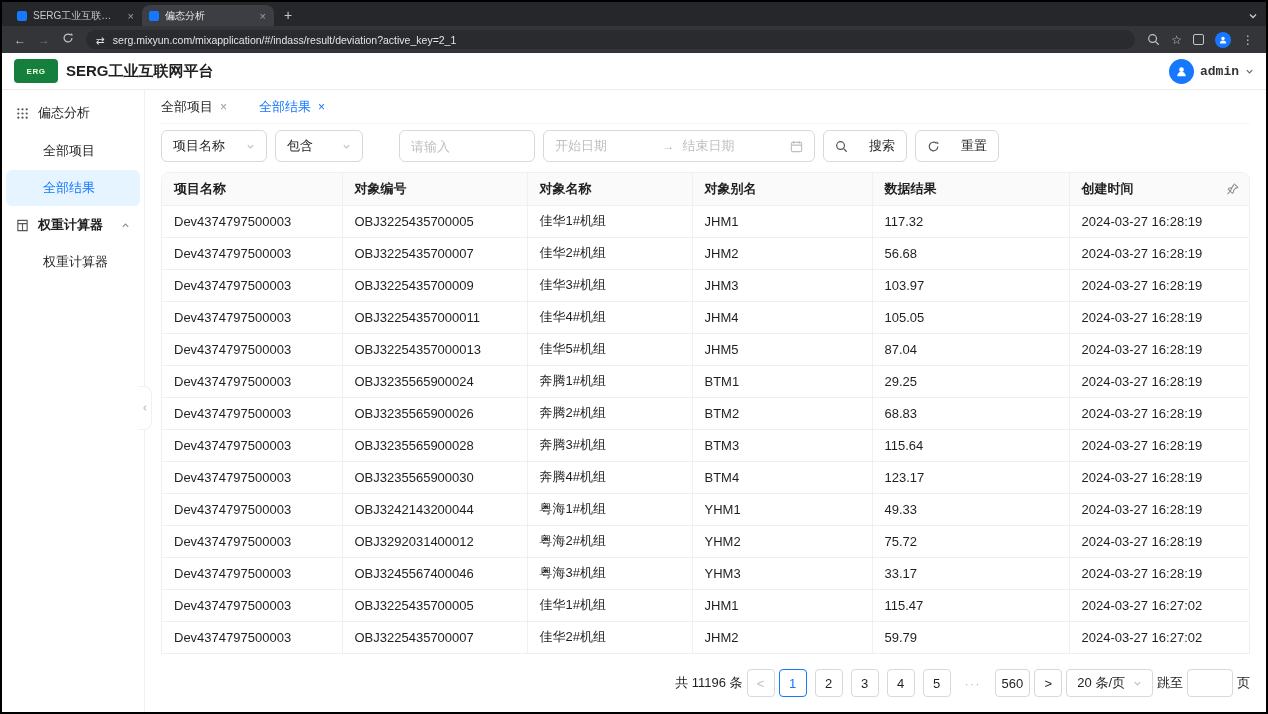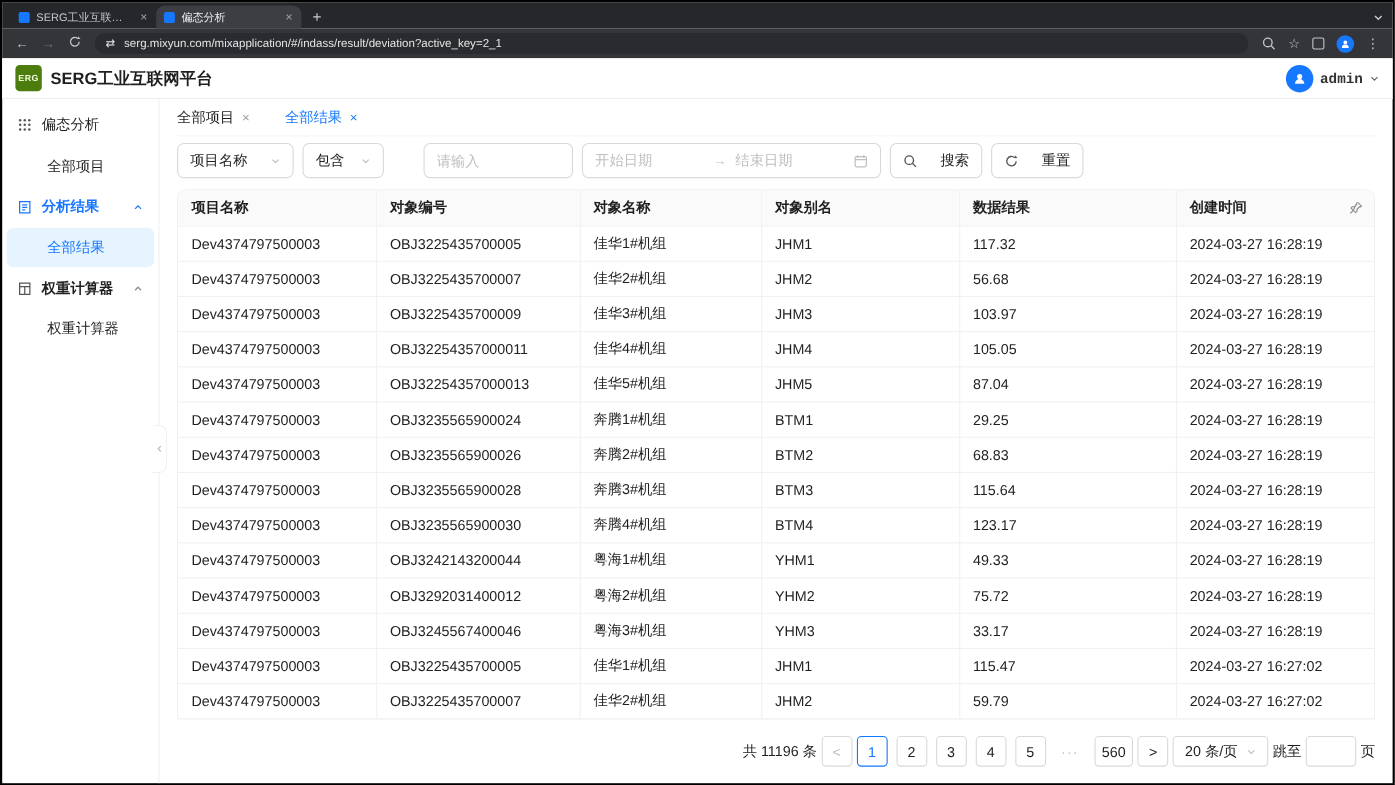--- a/index.html
+++ b/index.html
@@ -26,21 +26,21 @@
   .nav-g { font-size:12px; }
   .nav-g.dim { color:#707275; }
   .addr { flex:1; display:flex; align-items:center; gap:8px; height:19px; background:#2a2b2f; border-radius:10px; padding:0 10px; color:#e3e4e6; font-size:10.5px; min-width:0; }
   .addr .u { overflow:hidden; white-space:nowrap; text-overflow:ellipsis; }
   .url-right { display:flex; align-items:center; gap:11px; }
   .sq-ico { width:11px; height:11px; border:1.3px solid #c3c5c8; border-radius:2px; }
   .mini-avatar { width:16px; height:16px; border-radius:50%; background:#1677ff; display:flex; align-items:center; justify-content:center; }
 
   
   .app-header { height:37px; background:#fff; border-bottom:1px solid #ececec; display:flex; align-items:center; padding:0 12px; gap:8px; flex:0 0 auto; }
-  .logo { width:24px; height:24px; border-radius:4px; background:#4d7c0f; color:#f2ffdd; font-size:8px; font-weight:bold; display:flex; align-items:center; justify-content:center; letter-spacing:.5px; }
+  .logo { width:44px; height:24px; border-radius:4px; background:#15803d; color:#f2ffdd; font-size:8px; font-weight:bold; display:flex; align-items:center; justify-content:center; letter-spacing:.5px; }
   .app-title { font-size:15px; font-weight:bold; color:#1f1f1f; }
   .header-right { margin-left:auto; display:flex; align-items:center; gap:6px;font-family:Liberation Mono, monospace; }
   .avatar { width:25px; height:25px; border-radius:50%; background:#1677ff; display:flex; align-items:center; justify-content:center; }
   .admin-name { font-size:13px; font-weight:600; color:#333; }
   .caret-ico { color:#666; display:flex; }
 
   
   .app-body { flex:1; display:flex; position:relative; min-height:0; }
   .sidebar { width:143px; flex:0 0 143px; border-right:1px solid #f0f0f0; padding-top:4px; font-size:13px; color:rgba(0,0,0,.88); }
   .side-title { display:flex; align-items:center; gap:9px; padding:10px 14px; }
@@ -62,21 +62,21 @@
   .ptab .x { color:#999; font-size:12px; }
   .ptab.active { color:#1677ff; }
   .ptab.active .x { color:#1677ff; }
 
   
   .filters { display:flex; align-items:center; gap:8px; margin:6px 0 10px; flex:0 0 auto; }
   .ctrl { height:32px; border:1px solid #d9d9d9; border-radius:6px; background:#fff; display:flex; align-items:center; font-size:13px; color:rgba(0,0,0,.88); padding:0 11px; }
   .sel { justify-content:space-between; }
   .sel .chev { color:#bfbfbf; display:flex; margin-left:8px; }
   .sel1 { width:106px; }
-  .sel2 { width:74px; }
+  .sel2 { width:88px; }
   .kw { width:136px;margin-left:28px; }
   .kw input { border:none; outline:none; width:100%; font-size:13px; font-family:inherit; color:rgba(0,0,0,.88); }
   .kw input::placeholder { color:#bfbfbf; }
   .range { width:272px; gap:8px; }
   .range .ph { color:#bfbfbf; flex:1; }
   .range .arrow { color:#bfbfbf; font-size:12px; }
   .range .cal { color:#bfbfbf; display:flex; }
   .btn { gap:21px; cursor:default;align-items:center; }
   .btn .bi { color:#555; display:flex; }
 
@@ -192,33 +192,20 @@
                 <circle cx="7" cy="11.5" r="1.2"></circle>
                 <circle cx="11.5" cy="11.5" r="1.2"></circle>
               </g>
             </svg>
         </span>
         <span>偏态分析</span>
       </div>
 
       <div class="side-child">全部项目</div>
 
-      <div class="side-group blue">
-        <span class="ico">
-          <svg width="13" height="13" viewBox="0 0 14 14">
-              <path d="M2 1.5 H12 V12.5 H2 Z M4.5 4.5 H9.5 M4.5 7 H9.5 M4.5 9.5 H7.5" fill="none" stroke="currentColor" stroke-width="1.2"></path>
-            </svg>
-        </span>
-        <span>分析结果</span>
-        <span class="chev">
-          <svg width="9" height="9" viewBox="0 0 10 10">
-              <path d="M2 6.5 L5 3.5 L8 6.5" fill="none" stroke="currentColor" stroke-width="1.3"></path>
-            </svg>
-        </span>
-      </div>
       <div class="side-child active">全部结果</div>
 
       <div class="side-group">
         <span class="ico">
           <svg width="13" height="13" viewBox="0 0 14 14">
               <path d="M2 1.5 H12 V12.5 H2 Z M2 5 H12 M7 5 V12.5" fill="none" stroke="currentColor" stroke-width="1.2"></path>
             </svg>
         </span>
         <span>权重计算器</span>
         <span class="chev">

